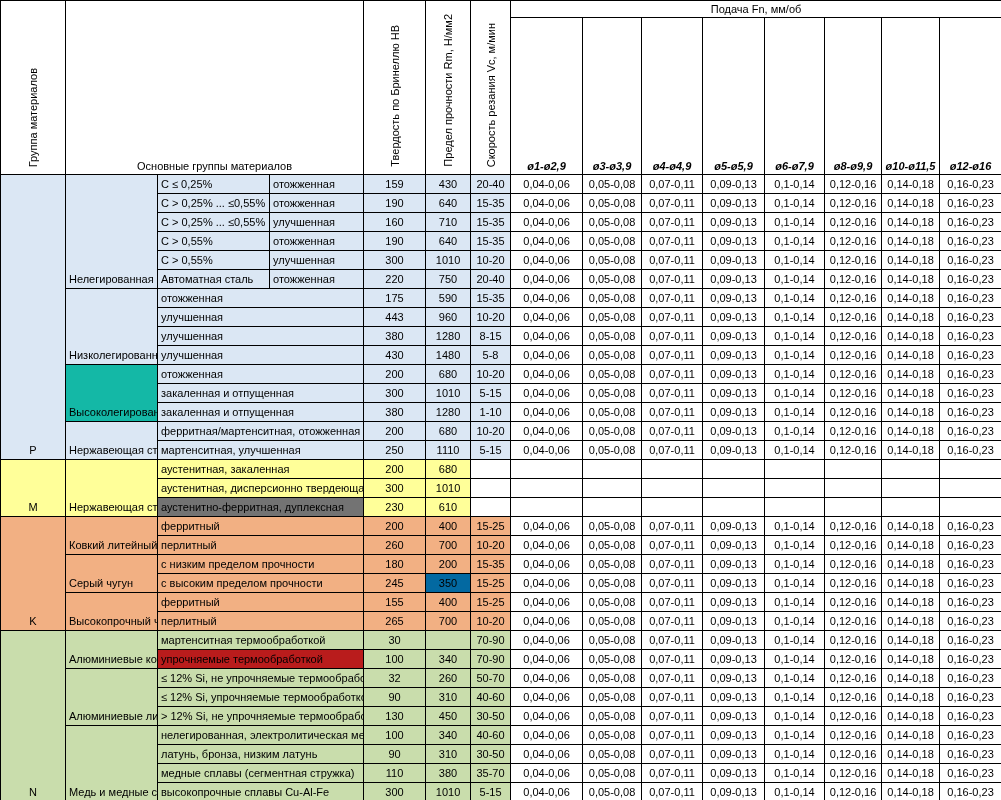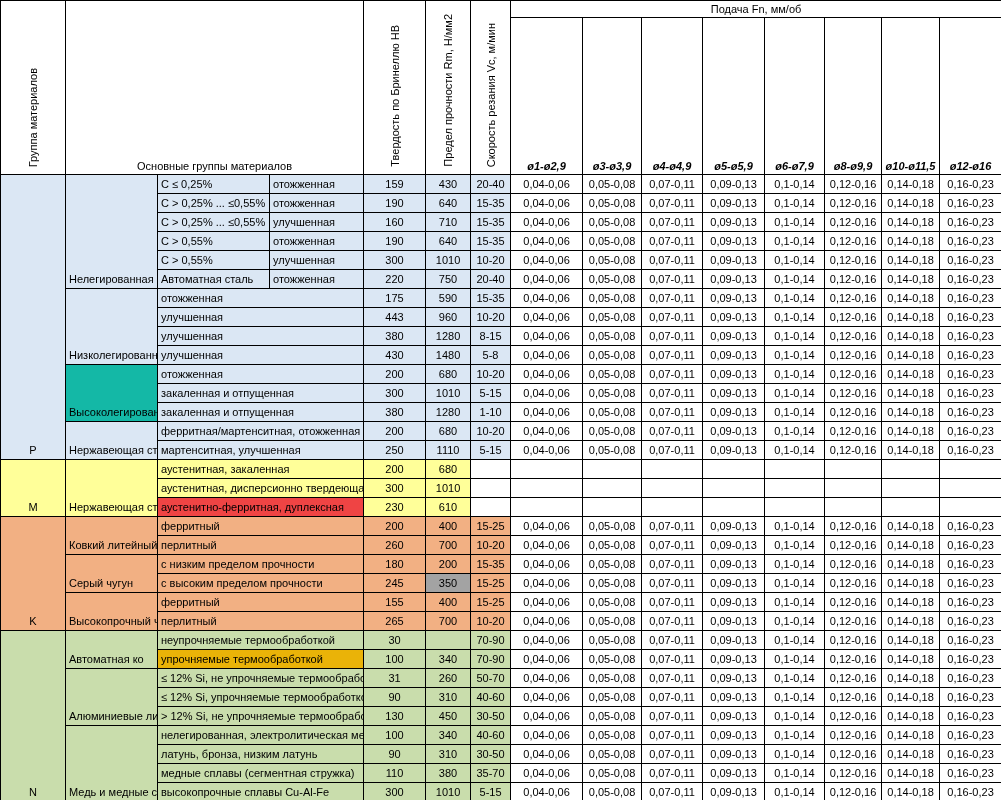--- a/index.html
+++ b/index.html
@@ -308,21 +308,21 @@
         <td class="num" style="background: rgb(255, 255, 255);"></td>
         <td class="num" style="background: rgb(255, 255, 255);"></td>
         <td class="num" style="background: rgb(255, 255, 255);"></td>
         <td class="num" style="background: rgb(255, 255, 255);"></td>
         <td class="num" style="background: rgb(255, 255, 255);"></td>
         <td class="num" style="background: rgb(255, 255, 255);"></td>
         <td class="num" style="background: rgb(255, 255, 255);"></td>
         <td class="num" style="background: rgb(255, 255, 255);"></td>
       </tr>
       <tr>
-        <td class="txt" colspan="2" style="background: #ef4444;">аустенитно-ферритная, дуплексная</td>
+        <td class="txt" colspan="2" style="background: #737373;">аустенитно-ферритная, дуплексная</td>
         <td class="num" style="background: rgb(255, 255, 153);">230</td>
         <td class="num" style="background: rgb(255, 255, 153);">610</td>
         <td class="num" style="background: rgb(255, 255, 255);"></td>
         <td class="num" style="background: rgb(255, 255, 255);"></td>
         <td class="num" style="background: rgb(255, 255, 255);"></td>
         <td class="num" style="background: rgb(255, 255, 255);"></td>
         <td class="num" style="background: rgb(255, 255, 255);"></td>
         <td class="num" style="background: rgb(255, 255, 255);"></td>
         <td class="num" style="background: rgb(255, 255, 255);"></td>
         <td class="num" style="background: rgb(255, 255, 255);"></td>
@@ -369,21 +369,21 @@
         <td class="num" style="background: rgb(255, 255, 255);">0,07-0,11</td>
         <td class="num" style="background: rgb(255, 255, 255);">0,09-0,13</td>
         <td class="num" style="background: rgb(255, 255, 255);">0,1-0,14</td>
         <td class="num" style="background: rgb(255, 255, 255);">0,12-0,16</td>
         <td class="num" style="background: rgb(255, 255, 255);">0,14-0,18</td>
         <td class="num" style="background: rgb(255, 255, 255);">0,16-0,23</td>
       </tr>
       <tr>
         <td class="txt" colspan="2" style="background: rgb(242, 176, 131);">с высоким пределом прочности</td>
         <td class="num" style="background: rgb(242, 176, 131);">245</td>
-        <td class="num" style="background: #a3a3a3; text-align: center;">350</td>
+        <td class="num" style="background: #0369a1; text-align: center;">350</td>
         <td class="num" style="background: rgb(242, 176, 131);">15-25</td>
         <td class="num" style="background: rgb(255, 255, 255);">0,04-0,06</td>
         <td class="num" style="background: rgb(255, 255, 255);">0,05-0,08</td>
         <td class="num" style="background: rgb(255, 255, 255);">0,07-0,11</td>
         <td class="num" style="background: rgb(255, 255, 255);">0,09-0,13</td>
         <td class="num" style="background: rgb(255, 255, 255);">0,1-0,14</td>
         <td class="num" style="background: rgb(255, 255, 255);">0,12-0,16</td>
         <td class="num" style="background: rgb(255, 255, 255);">0,14-0,18</td>
         <td class="num" style="background: rgb(255, 255, 255);">0,16-0,23</td>
       </tr>
@@ -411,52 +411,52 @@
         <td class="num" style="background: rgb(255, 255, 255);">0,05-0,08</td>
         <td class="num" style="background: rgb(255, 255, 255);">0,07-0,11</td>
         <td class="num" style="background: rgb(255, 255, 255);">0,09-0,13</td>
         <td class="num" style="background: rgb(255, 255, 255);">0,1-0,14</td>
         <td class="num" style="background: rgb(255, 255, 255);">0,12-0,16</td>
         <td class="num" style="background: rgb(255, 255, 255);">0,14-0,18</td>
         <td class="num" style="background: rgb(255, 255, 255);">0,16-0,23</td>
       </tr>
       <tr>
         <td class="num bottom" rowspan="9" style="background: rgb(201, 221, 172);">N</td>
-        <td class="txt bottom" rowspan="2" style="background: rgb(201, 221, 172);">Автоматная ко</td>
-        <td class="txt" colspan="2" style="background: rgb(201, 221, 172);">неупрочняемые термообработкой</td>
+        <td class="txt bottom" rowspan="2" style="background: rgb(201, 221, 172);">Алюминиевые ко</td>
+        <td class="txt" colspan="2" style="background: rgb(201, 221, 172);">мартенситная термообработкой</td>
         <td class="num" style="background: rgb(201, 221, 172);">30</td>
         <td class="num" style="background: rgb(201, 221, 172);"></td>
         <td class="num" style="background: rgb(201, 221, 172);">70-90</td>
         <td class="num" style="background: rgb(255, 255, 255);">0,04-0,06</td>
         <td class="num" style="background: rgb(255, 255, 255);">0,05-0,08</td>
         <td class="num" style="background: rgb(255, 255, 255);">0,07-0,11</td>
         <td class="num" style="background: rgb(255, 255, 255);">0,09-0,13</td>
         <td class="num" style="background: rgb(255, 255, 255);">0,1-0,14</td>
         <td class="num" style="background: rgb(255, 255, 255);">0,12-0,16</td>
         <td class="num" style="background: rgb(255, 255, 255);">0,14-0,18</td>
         <td class="num" style="background: rgb(255, 255, 255);">0,16-0,23</td>
       </tr>
       <tr>
-        <td class="txt" colspan="2" style="background: #eab308;">упрочняемые термообработкой</td>
+        <td class="txt" colspan="2" style="background: #b91c1c;">упрочняемые термообработкой</td>
         <td class="num" style="background: rgb(201, 221, 172);">100</td>
         <td class="num" style="background: rgb(201, 221, 172);">340</td>
         <td class="num" style="background: rgb(201, 221, 172);">70-90</td>
         <td class="num" style="background: rgb(255, 255, 255);">0,04-0,06</td>
         <td class="num" style="background: rgb(255, 255, 255);">0,05-0,08</td>
         <td class="num" style="background: rgb(255, 255, 255);">0,07-0,11</td>
         <td class="num" style="background: rgb(255, 255, 255);">0,09-0,13</td>
         <td class="num" style="background: rgb(255, 255, 255);">0,1-0,14</td>
         <td class="num" style="background: rgb(255, 255, 255);">0,12-0,16</td>
         <td class="num" style="background: rgb(255, 255, 255);">0,14-0,18</td>
         <td class="num" style="background: rgb(255, 255, 255);">0,16-0,23</td>
       </tr>
       <tr>
         <td class="txt bottom" rowspan="3" style="background: rgb(201, 221, 172);">Алюминиевые ли</td>
         <td class="txt" colspan="2" style="background: rgb(201, 221, 172);">≤ 12% Si, не упрочняемые термообрабо</td>
-        <td class="num" style="background: rgb(201, 221, 172);">31</td>
+        <td class="num" style="background: rgb(201, 221, 172);">32</td>
         <td class="num" style="background: rgb(201, 221, 172);">260</td>
         <td class="num" style="background: rgb(201, 221, 172);">50-70</td>
         <td class="num" style="background: rgb(255, 255, 255);">0,04-0,06</td>
         <td class="num" style="background: rgb(255, 255, 255);">0,05-0,08</td>
         <td class="num" style="background: rgb(255, 255, 255);">0,07-0,11</td>
         <td class="num" style="background: rgb(255, 255, 255);">0,09-0,13</td>
         <td class="num" style="background: rgb(255, 255, 255);">0,1-0,14</td>
         <td class="num" style="background: rgb(255, 255, 255);">0,12-0,16</td>
         <td class="num" style="background: rgb(255, 255, 255);">0,14-0,18</td>
         <td class="num" style="background: rgb(255, 255, 255);">0,16-0,23</td>

